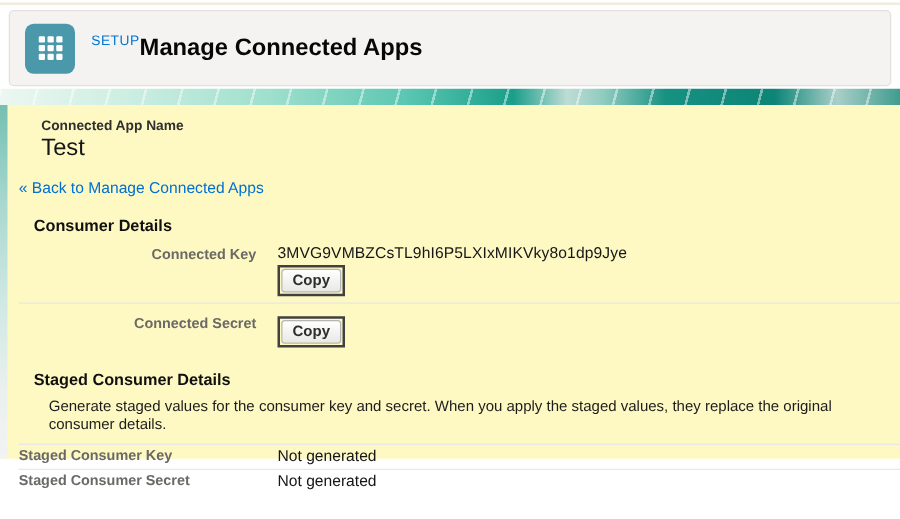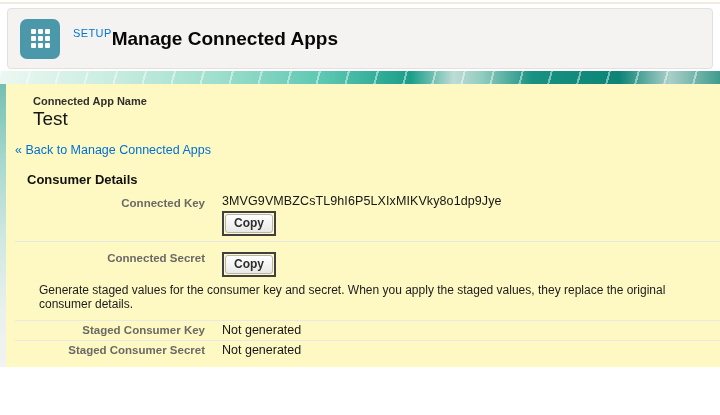--- a/index.html
+++ b/index.html
@@ -51,21 +51,21 @@
   .row-main{margin-left:17px;}
   .row-value{font-size:12.5px;color:#161616;letter-spacing:.1px;}
   .copy-annot{display:inline-block;border:2px solid #404040;padding:1px;margin-top:3px;line-height:0;}
   .copy-btn{
     display:inline-block;border:1px solid #b7b5b2;border-radius:3px;line-height:normal;
     background:linear-gradient(#ffffff,#e9e8e7);font-family:"Liberation Sans",sans-serif;
     font-weight:bold;font-size:12px;color:#2e2e2e;padding:1px 8px 2px;cursor:pointer;
   }
   .staged-desc{font-size:12px;color:#1c1c1c;margin:6px 0 9px 24px;}
   .st-row{display:flex;border-top:1px solid #eae8e5;padding:2px 0 3px;}
-  .st-label{width:190px;text-align:right;color:#6b6965;font-size:11.5px;font-weight:bold;padding-top:1px;flex:0 0 auto;}
+  .st-label{width:190px;color:#6b6965;font-size:11.5px;font-weight:bold;padding-top:1px;flex:0 0 auto;}
   .st-value{margin-left:17px;font-size:12.5px;color:#161616;}
 </style>
 </head>
 <body>
 
 <div class="top-gap">
   <div class="top-accent"></div>
 </div>
 
 <div class="header-card">
@@ -109,20 +109,21 @@
       </div>
     </div>
 
     <div class="cd-row second">
       <div class="row-label">Connected Secret</div>
       <div class="row-main">
         <span class="copy-annot"><button class="copy-btn">Copy</button></span>
       </div>
     </div>
 
+    <div class="section-heading" style="margin-top:18px;">Staged Consumer Details</div>
     <div class="staged-desc">Generate staged values for the consumer key and secret. When you apply the staged values, they replace the original consumer details.</div>
 
     <div class="st-row">
       <div class="st-label">Staged Consumer Key</div>
       <div class="st-value">Not generated</div>
     </div>
     <div class="st-row">
       <div class="st-label">Staged Consumer Secret</div>
       <div class="st-value">Not generated</div>
     </div>

